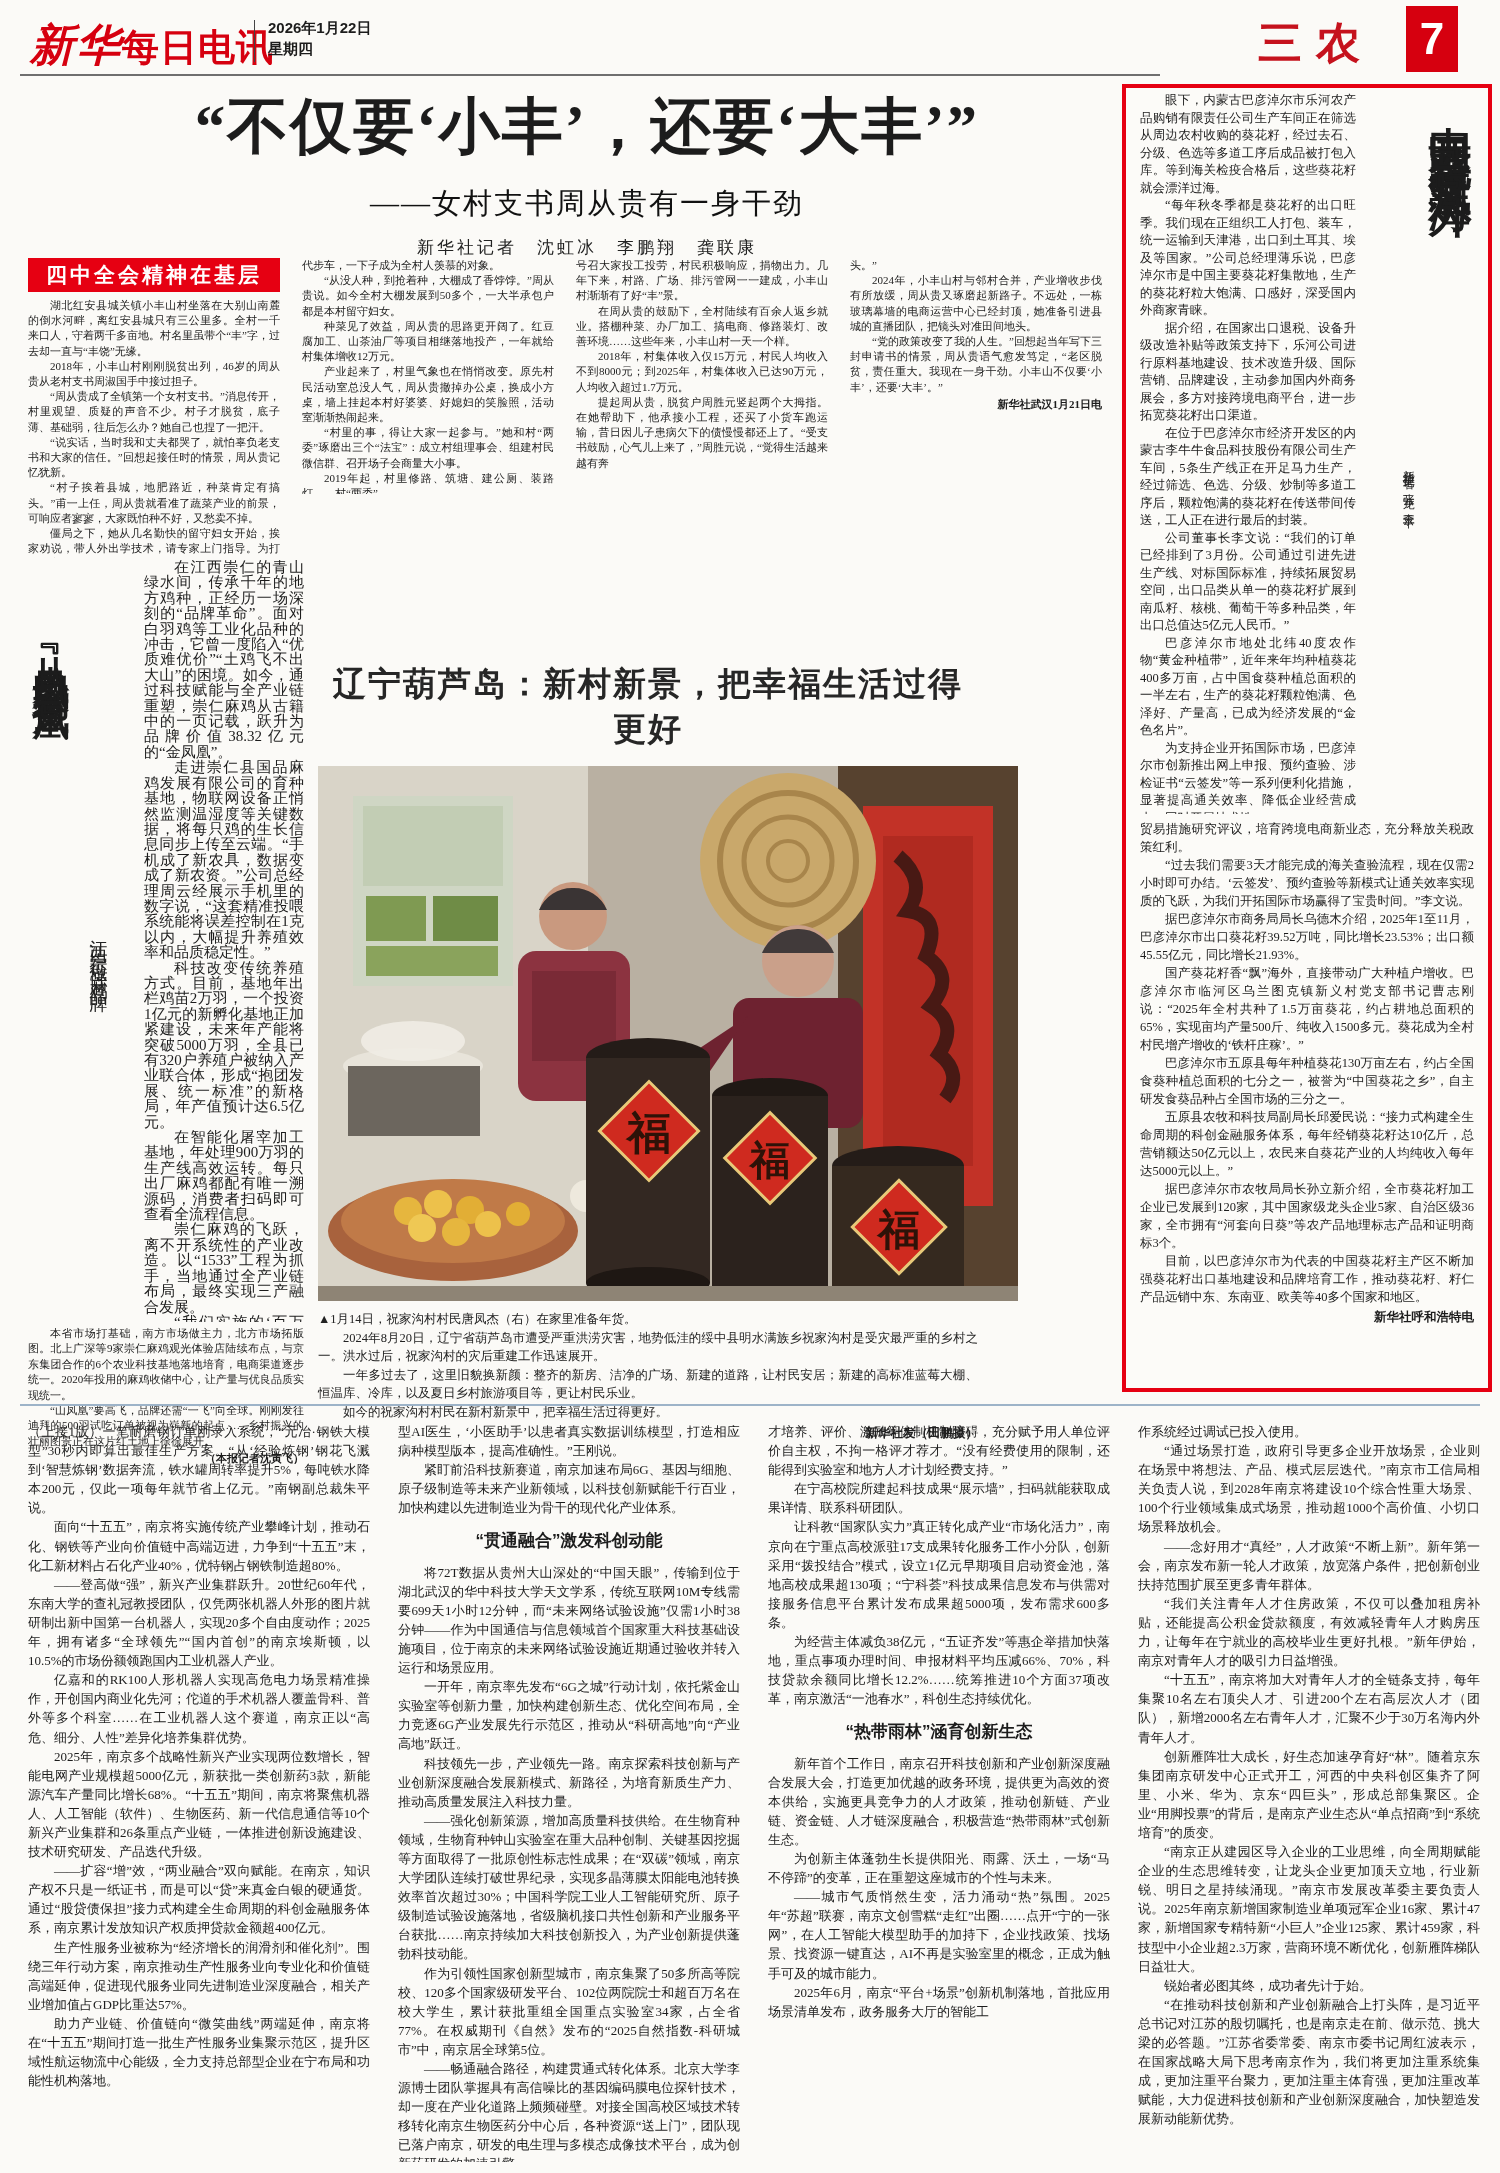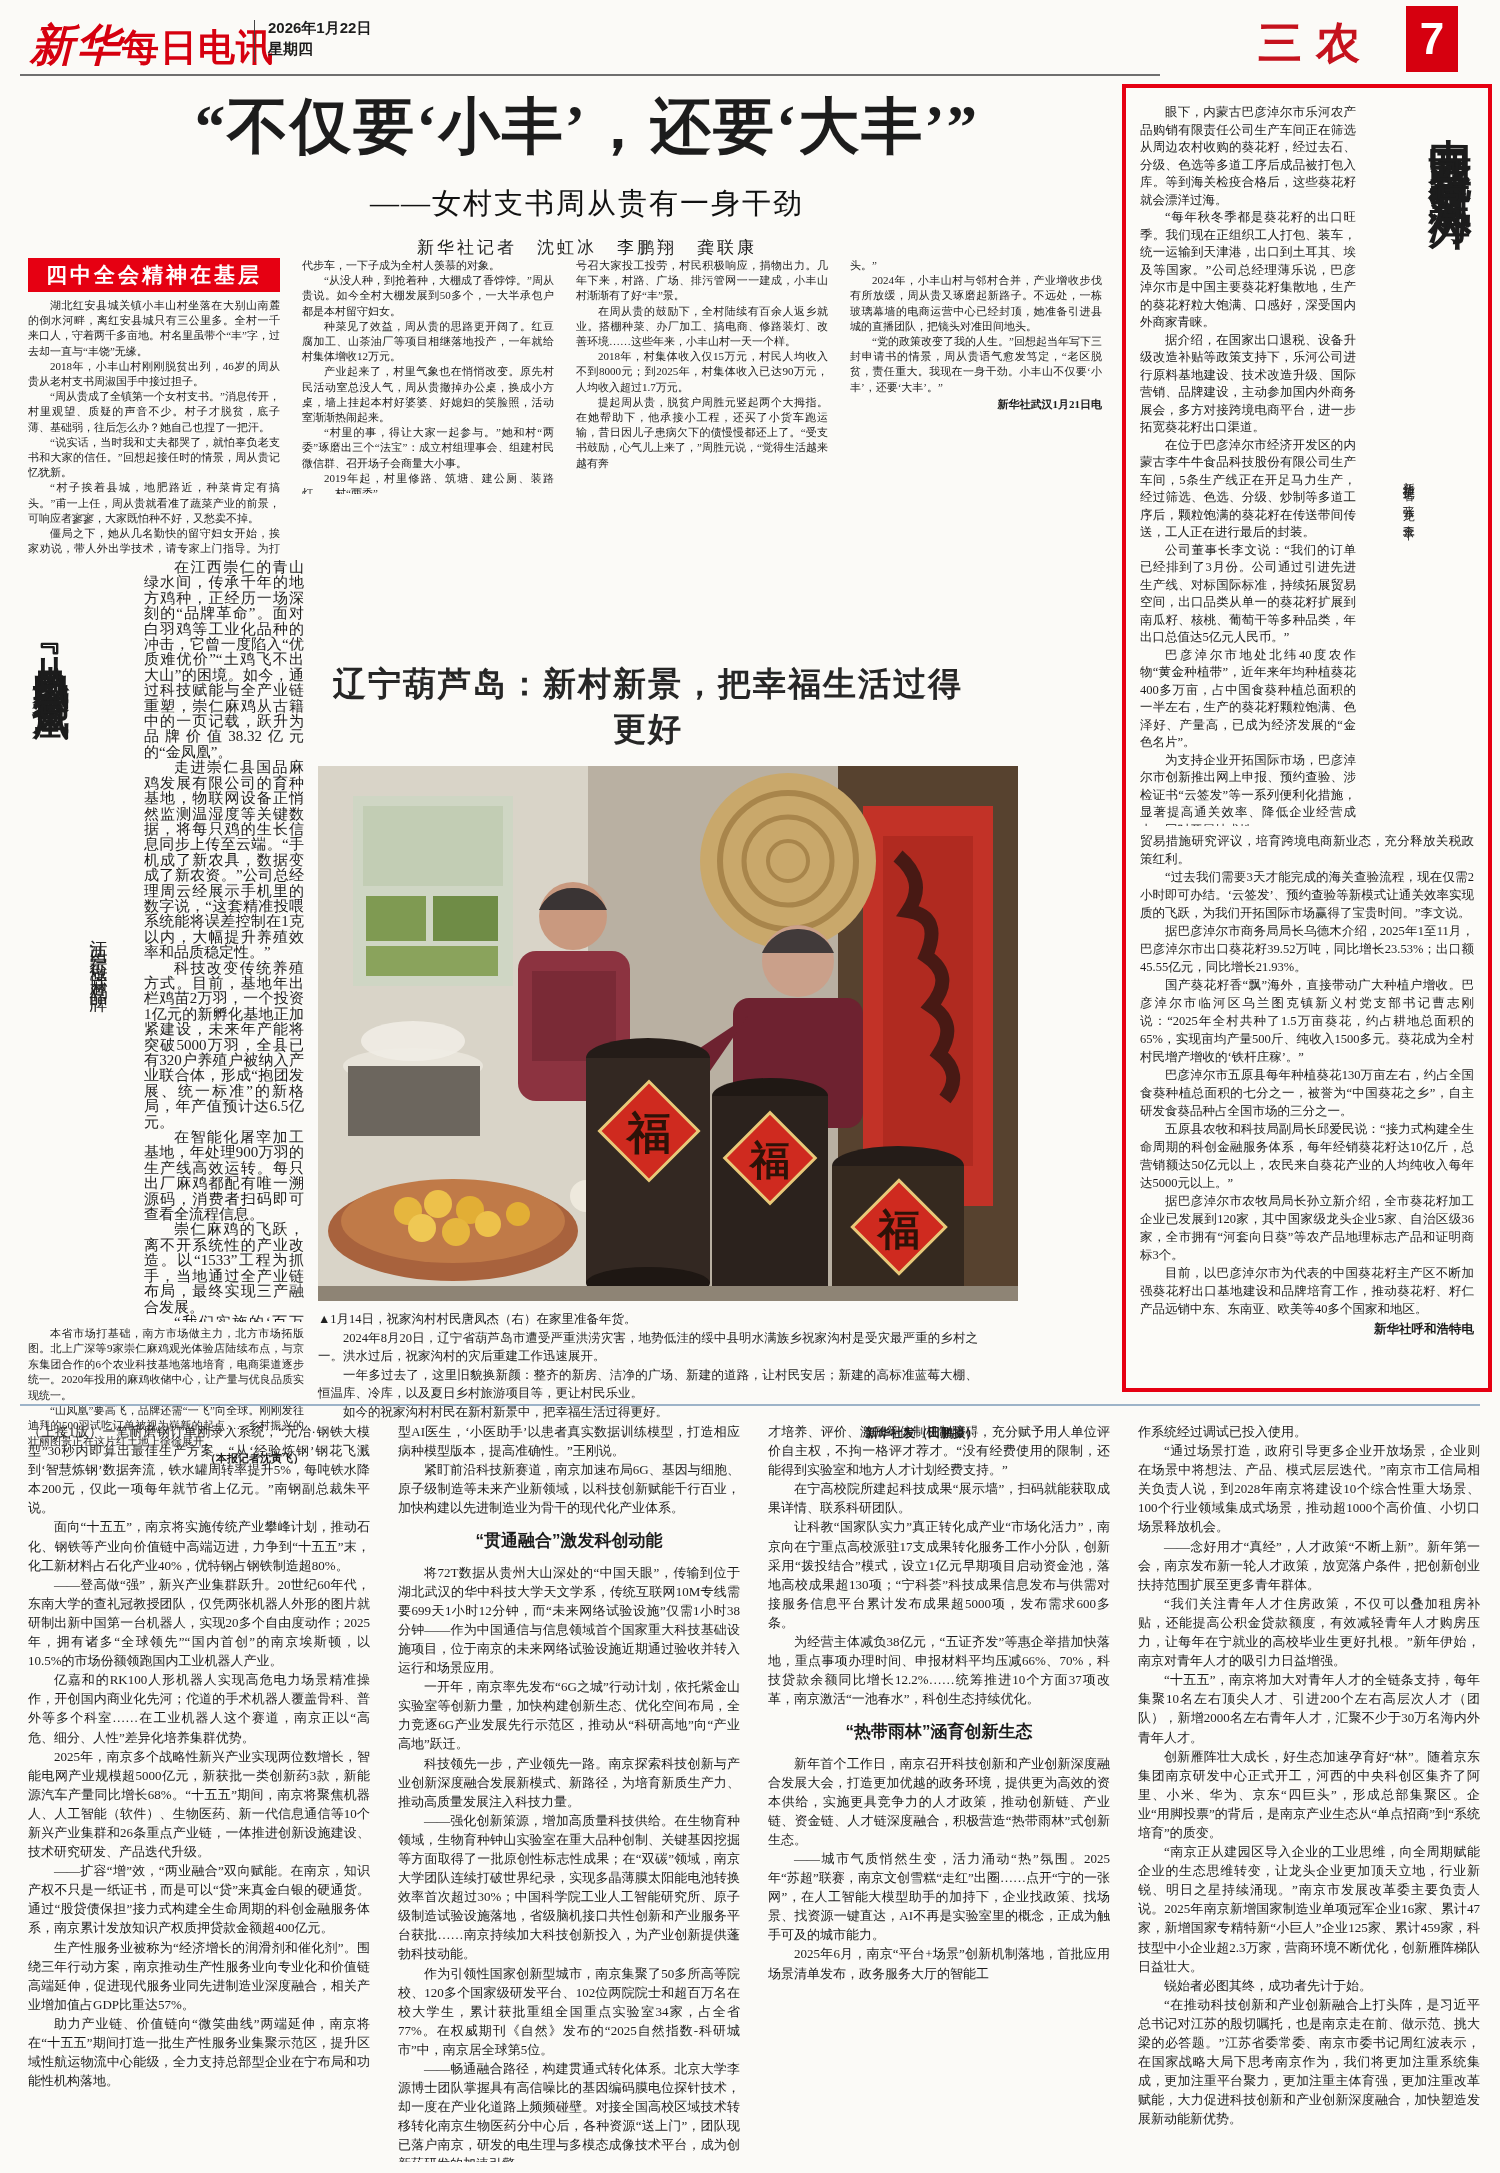--- a/index.html
+++ b/index.html
@@ -51,21 +51,21 @@
   .sb-full{font-size:11px;line-height:15.4px;margin-top:4px;}
 
   
   .photo-story{position:absolute;left:318px;top:662px;width:660px;}
   .ps-head{margin:0;text-align:center;font-size:33px;font-weight:600;letter-spacing:2px;color:#262626;}
   .ps-photo{margin-top:14px;width:700px;height:535px;background:#777;}
   .ps-cap{margin-top:9px;font-size:12.5px;line-height:18.6px;color:#222;}
 
   
   .sun-box{position:absolute;left:1122px;top:84px;width:370px;height:1308px;border:4px solid #e60012;
-           background:#fcfbf8;box-sizing:border-box;padding:16px 14px;overflow:hidden;}
+           background:#fcfbf8;box-sizing:border-box;padding:4px 14px;overflow:hidden;}
   .sun-row1{display:flex;height:722px;overflow:hidden;}
   .sun-narrow{width:216px;font-size:12.5px;line-height:17.5px;overflow:hidden;}
   .sun-titleblock{width:118px;display:flex;justify-content:flex-end;}
   .sun-byline{font-size:12px;letter-spacing:2px;margin-top:368px;color:#222;}
   .sun-title{font-size:43px;font-weight:900;letter-spacing:7px;margin-left:10px;line-height:1.1;}
   .sun-full{font-size:12.5px;line-height:18px;margin-top:6px;}
 
   
   .mid-rule{position:absolute;left:20px;top:1404px;width:1460px;height:2px;background:#9db3c8;}
   .bottom-cols{position:absolute;left:28px;top:1422px;width:1452px;display:flex;gap:28px;}
@@ -288,20 +288,21 @@
         <p class="para">作为引领性国家创新型城市，南京集聚了50多所高等院校、120多个国家级研发平台、102位两院院士和超百万名在校大学生，累计获批重组全国重点实验室34家，占全省77%。在权威期刊《自然》发布的“2025自然指数-科研城市”中，南京居全球第5位。</p>
         <p class="para">——畅通融合路径，构建贯通式转化体系。北京大学李源博士团队掌握具有高信噪比的基因编码膜电位探针技术，却一度在产业化道路上频频碰壁。对接全国高校区域技术转移转化南京生物医药分中心后，各种资源“送上门”，团队现已落户南京，研发的电生理与多模态成像技术平台，成为创新药研发的加速引擎。</p>
       </div>
     <div class="bottom-col">
         <p class="para noindent">才培养、评价、激励等体制机制障碍，充分赋予用人单位评价自主权，不拘一格评才荐才。“没有经费使用的限制，还能得到实验室和地方人才计划经费支持。”</p>
         <p class="para">在宁高校院所建起科技成果“展示墙”，扫码就能获取成果详情、联系科研团队。</p>
         <p class="para">让科教“国家队实力”真正转化成产业“市场化活力”，南京向在宁重点高校派驻17支成果转化服务工作小分队，创新采用“拨投结合”模式，设立1亿元早期项目启动资金池，落地高校成果超130项；“宁科荟”科技成果信息发布与供需对接服务信息平台累计发布成果超5000项，发布需求600多条。</p>
         <p class="para">为经营主体减负38亿元，“五证齐发”等惠企举措加快落地，重点事项办理时间、申报材料平均压减66%、70%，科技贷款余额同比增长12.2%……统筹推进10个方面37项改革，南京激活“一池春水”，科创生态持续优化。</p>
         <p class="subhead">“热带雨林”涵育创新生态</p>
         <p class="para">新年首个工作日，南京召开科技创新和产业创新深度融合发展大会，打造更加优越的政务环境，提供更为高效的资本供给，实施更具竞争力的人才政策，推动创新链、产业链、资金链、人才链深度融合，积极营造“热带雨林”式创新生态。</p>
+        <p class="para">为创新主体蓬勃生长提供阳光、雨露、沃土，一场“马不停蹄”的变革，正在重塑这座城市的个性与未来。</p>
         <p class="para">——城市气质悄然生变，活力涌动“热”氛围。2025年“苏超”联赛，南京文创雪糕“走红”出圈……点开“宁的一张网”，在人工智能大模型助手的加持下，企业找政策、找场景、找资源一键直达，AI不再是实验室里的概念，正成为触手可及的城市能力。</p>
         <p class="para">2025年6月，南京“平台+场景”创新机制落地，首批应用场景清单发布，政务服务大厅的智能工</p>
       </div>
     <div class="bottom-col">
         <p class="para noindent">作系统经过调试已投入使用。</p>
         <p class="para">“通过场景打造，政府引导更多企业开放场景，企业则在场景中将想法、产品、模式层层迭代。”南京市工信局相关负责人说，到2028年南京将建设10个综合性重大场景、100个行业领域集成式场景，推动超1000个高价值、小切口场景释放机会。</p>
         <p class="para">——念好用才“真经”，人才政策“不断上新”。新年第一会，南京发布新一轮人才政策，放宽落户条件，把创新创业扶持范围扩展至更多青年群体。</p>
         <p class="para">“我们关注青年人才住房政策，不仅可以叠加租房补贴，还能提高公积金贷款额度，有效减轻青年人才购房压力，让每年在宁就业的高校毕业生更好扎根。”新年伊始，南京对青年人才的吸引力日益增强。</p>
         <p class="para">“十五五”，南京将加大对青年人才的全链条支持，每年集聚10名左右顶尖人才、引进200个左右高层次人才（团队），新增2000名左右青年人才，汇聚不少于30万名海内外青年人才。</p>
         <p class="para">创新雁阵壮大成长，好生态加速孕育好“林”。随着京东集团南京研发中心正式开工，河西的中央科创区集齐了阿里、小米、华为、京东“四巨头”，形成总部集聚区。企业“用脚投票”的背后，是南京产业生态从“单点招商”到“系统培育”的质变。</p>

